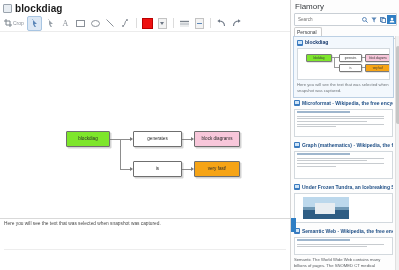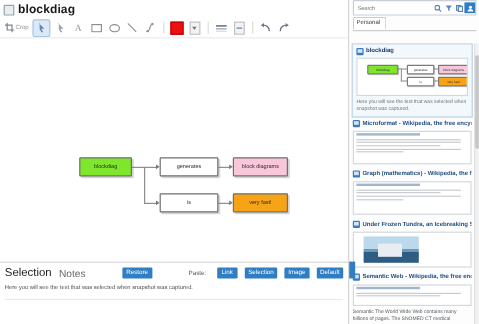--- a/index.html
+++ b/index.html
@@ -204,38 +204,27 @@
       <div class="arrow" style="left:191px;top:134.5px;"></div>
 
       <div class="node n-blockdiag">blockdiag</div>
       <div class="node n-generates">generates</div>
       <div class="node n-blockdiagrams">block diagrams</div>
       <div class="node n-is">is</div>
       <div class="node n-veryfast">very fast!</div>
     </div>
 
     <div class="bottom">
-      <div class="bottom-head">
-        <span class="tab-sel">Selection</span>
-        <span class="tab-notes">Notes</span>
-        <span class="spacer"></span>
-        <button class="btn">Restore</button>
-        <span class="spacer"></span>
-        <span class="paste-lbl">Paste:</span>
-        <button class="btn" style="min-width:17px">Link</button>
-        <button class="btn">Selection</button>
-        <button class="btn" style="min-width:19px">Image</button>
-        <button class="btn" style="min-width:21px">Default</button>
-      </div>
       <div class="bottom-body">Here you will see the text that was selected when snapshot was captured.</div>
       <div class="note-div"></div>
     </div>
   </div>
 
   <div class="side">
+    <div class="side-title">Flamory</div>
 
     <div class="side-search">
       <input placeholder="Search" style="">
       <span class="si">
         <svg width="6" height="6" viewBox="0 0 6 6">
             <circle cx="2.4" cy="2.4" r="1.9" fill="none" stroke="#5b87b8"></circle>
             <line x1="3.8" y1="3.8" x2="5.6" y2="5.6" stroke="#5b87b8"></line>
           </svg>
       </span>
       <span class="si">

